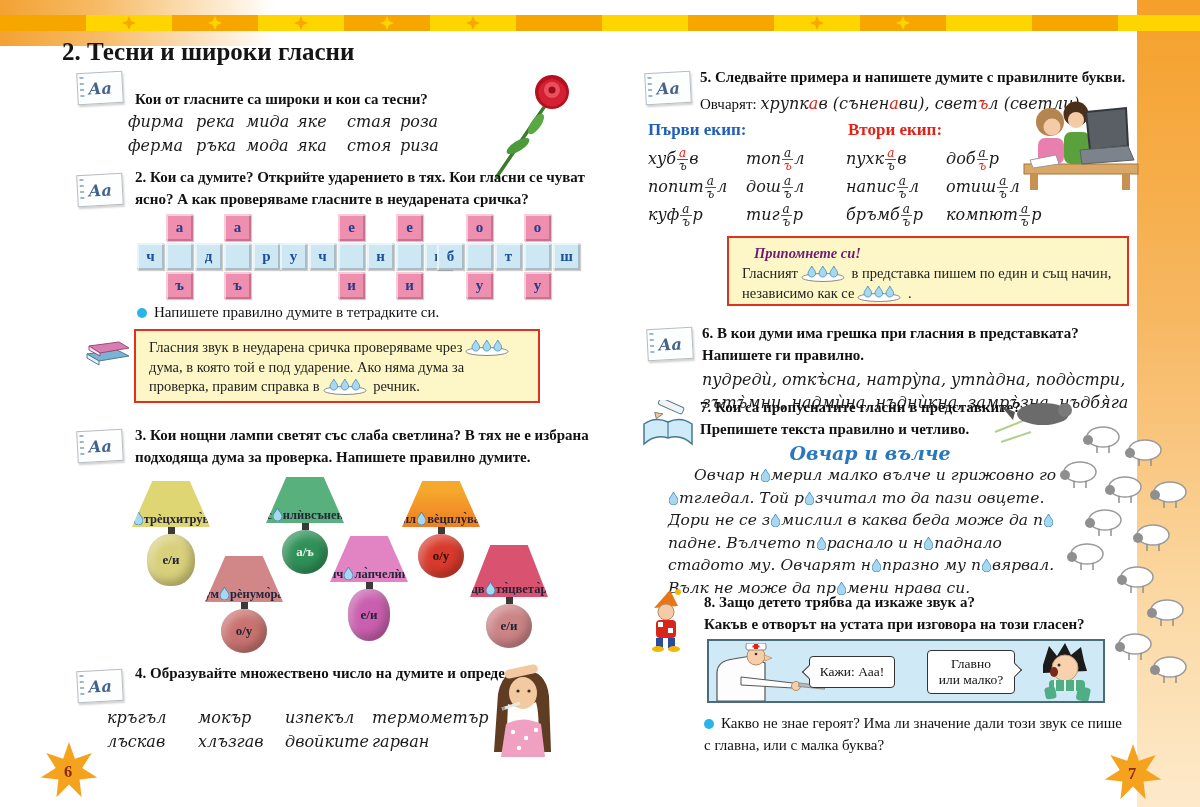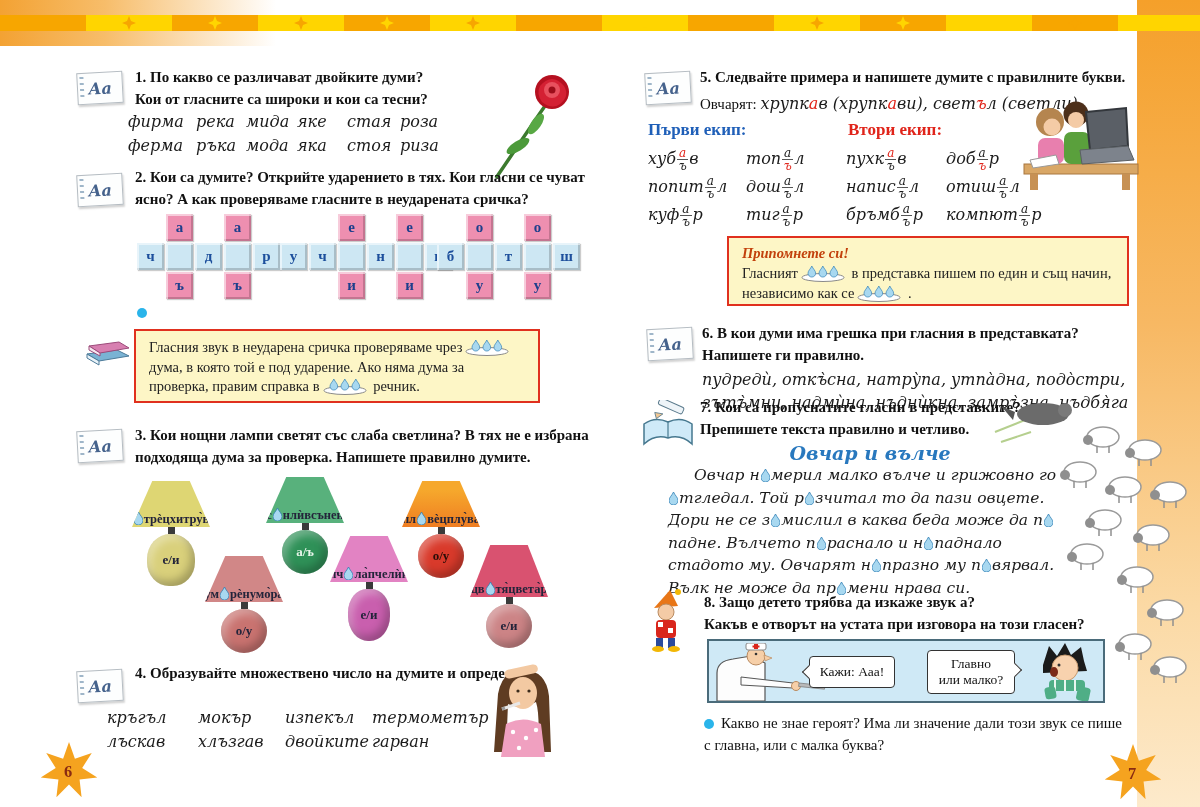--- a/index.html
+++ b/index.html
@@ -28,21 +28,21 @@
   
   .tilegroup{position:absolute}
   .tile{position:absolute;width:27px;height:27px;text-align:center;
     font:700 15px/27px "Liberation Serif",serif;
     box-shadow:inset 2px 2px 0 rgba(255,255,255,.55), inset -2px -2px 0 rgba(0,0,0,.18),1px 1px 1px rgba(0,0,0,.2)}
   .tile.blue{background:#cde7f3;color:#1d4f9c}
   .tile.pink{background:#ee8fb0;color:#1d3f8c}
   
   .notebox{position:absolute;background:#fdf6c6;border:2px solid #e0301e;
     font:400 14.5px/19.5px "Liberation Serif",serif;color:#222;padding:7px 13px;box-sizing:border-box}
-  .rem-title{font:italic 700 14.5px "Liberation Serif",serif;color:#c2410c;margin:0 0 2px 0}
+  .rem-title{font:italic 700 14.5px "Liberation Serif",serif;color:#701a75;margin:0 0 2px 12px}
   
   .drop{width:9px;height:13px;display:inline-block;vertical-align:-2px;margin:0 1px}
   .blob{display:inline-block;vertical-align:-4px;margin:0 3px}
   
   .lamp{position:absolute;width:78px;text-align:center}
   .shade{width:78px;height:46px;clip-path:polygon(26% 0,74% 0,100% 100%,0 100%);
     display:flex;flex-direction:row;justify-content:center;align-items:flex-end}
   .lw{font:700 12.5px/15px "Liberation Serif",serif;color:#23243a;white-space:nowrap}
   .stem{width:7px;height:7px;background:#3a3a3a;margin:0 auto}
   .lbase{width:46px;height:44px;border-radius:50%;margin:0 auto;display:flex;align-items:center;
@@ -115,25 +115,25 @@
     <use href="#bstar" x="301" fill="#f7a600"></use>
       <use href="#bstar" x="387" fill="#ffd500"></use>
     <use href="#bstar" x="473" fill="#f7a600"></use>
       <use href="#bstar" x="645" fill="#ffd500"></use>
     <use href="#bstar" x="817" fill="#f7a600"></use>
       <use href="#bstar" x="903" fill="#ffd500"></use>
     <use href="#bstar" x="1075" fill="#f7a600"></use>
       <use href="#bstar" x="1161" fill="#ffd500"></use>
   </svg>
 
+  <div class="abs page-title">2. Тесни и широки гласни</div>
 
   <div class="nbicon" style="left:77px;top:72px">
     <span class="nb-label">Аа</span>
     </div>
-  <div class="t-line" style="left:135px;top:66px">1. По какво се различават двойките думи?</div>
   <div class="t-line" style="left:135px;top:88px">Кои от гласните са широки и кои са тесни?</div>
   <span class="cw" style="left:128px;top:112px">фирма</span>
   <span class="cw" style="left:196px;top:112px">река</span>
   <span class="cw" style="left:246px;top:112px">мида</span>
   <span class="cw" style="left:297px;top:112px">яке</span>
   <span class="cw" style="left:347px;top:112px">стая</span>
   <span class="cw" style="left:400px;top:112px">роза</span>
   <span class="cw" style="left:128px;top:136px">ферма</span>
   <span class="cw" style="left:196px;top:136px">ръка</span>
   <span class="cw" style="left:246px;top:136px">мода</span>
@@ -186,21 +186,21 @@
     <div class="tile blue" style="left:0;top:29px">б</div>
     <div class="tile blue" style="left:29px;top:29px"></div>
     <div class="tile blue" style="left:58px;top:29px">т</div>
     <div class="tile blue" style="left:87px;top:29px"></div>
     <div class="tile blue" style="left:116px;top:29px">ш</div>
     <div class="tile pink" style="left:29px;top:58px">у</div>
     <div class="tile pink" style="left:87px;top:58px">у</div>
   </div>
 
   <div class="r-line" style="left:137px;top:301px">
-    <span class="dot"></span>
+    <span class="dot"></span><span>Напишете правилно думите в тетрадките си.</span>
   </div>
 
   <svg class="abs" style="left:83px;top:328px" width="48" height="40" viewBox="0 0 48 40">
     <path d="M4 26 L34 22 L46 28 L16 33 Z" fill="#7ab3d4" stroke="#4c7a99" stroke-width="1"></path>
     <path d="M4 26 L16 33 L16 37 L4 30 Z" fill="#e8f2f8" stroke="#4c7a99" stroke-width="1"></path>
     <path d="M6 18 L36 14 L46 20 L17 25 Z" fill="#d77fb0" stroke="#9c4a7a" stroke-width="1"></path>
     <path d="M6 18 L17 25 L17 28 L6 22 Z" fill="#f6e8f0" stroke="#9c4a7a" stroke-width="1"></path>
   </svg>
   <div class="notebox" style="left:134px;top:329px;width:406px;height:74px">
     <span>Гласния звук в неударена сричка проверяваме чрез</span><svg class="blob" width="44" height="16" viewBox="0 0 44 16">
@@ -330,21 +330,21 @@
     <text x="31" y="38" text-anchor="middle" font-family="Liberation Serif, serif" font-size="17" font-weight="bold" fill="#8a2b12">6</text>
   </svg>
 
   <div class="nbicon" style="left:645px;top:72px">
     <span class="nb-label">Аа</span>
     </div>
   <div class="t-line" style="left:700px;top:66px">5. Следвайте примера и напишете думите с правилните букви.</div>
   <div class="r-line" style="left:700px;top:93px">
     <span>Овчарят:</span>
     <span class="cw" style="position:static">
-      <span>хрупк</span><span class="red">а</span><span>в (хрупк</span><span class="red">а</span><span>ви), свет</span><span class="red">ъ</span><span>л (светли)</span>
+      <span>хрупк</span><span class="red">а</span><span>в (сънен</span><span class="red">а</span><span>ви), свет</span><span class="red">ъ</span><span>л (светли)</span>
     </span>
   </div>
   <div class="team blue" style="left:648px;top:120px">Първи екип:</div>
   <div class="team red" style="left:848px;top:120px">Втори екип:</div>
 
   <span class="choice" style="left:648px;top:147px"><span>хуб</span><span class="fr"><span class="fr-t red">а</span><span class="fr-b">ъ</span></span><span>в</span></span>
   <span class="choice" style="left:746px;top:147px"><span>топ</span><span class="fr"><span class="fr-t">а</span><span class="fr-b red">ъ</span></span><span>л</span></span>
   <span class="choice" style="left:846px;top:147px"><span>пухк</span><span class="fr"><span class="fr-t red">а</span><span class="fr-b">ъ</span></span><span>в</span></span>
   <span class="choice" style="left:946px;top:147px"><span>доб</span><span class="fr"><span class="fr-t">а</span><span class="fr-b red">ъ</span></span><span>р</span></span>
   <span class="choice" style="left:648px;top:175px"><span>попит</span><span class="fr"><span class="fr-t">а</span><span class="fr-b">ъ</span></span><span>л</span></span>

